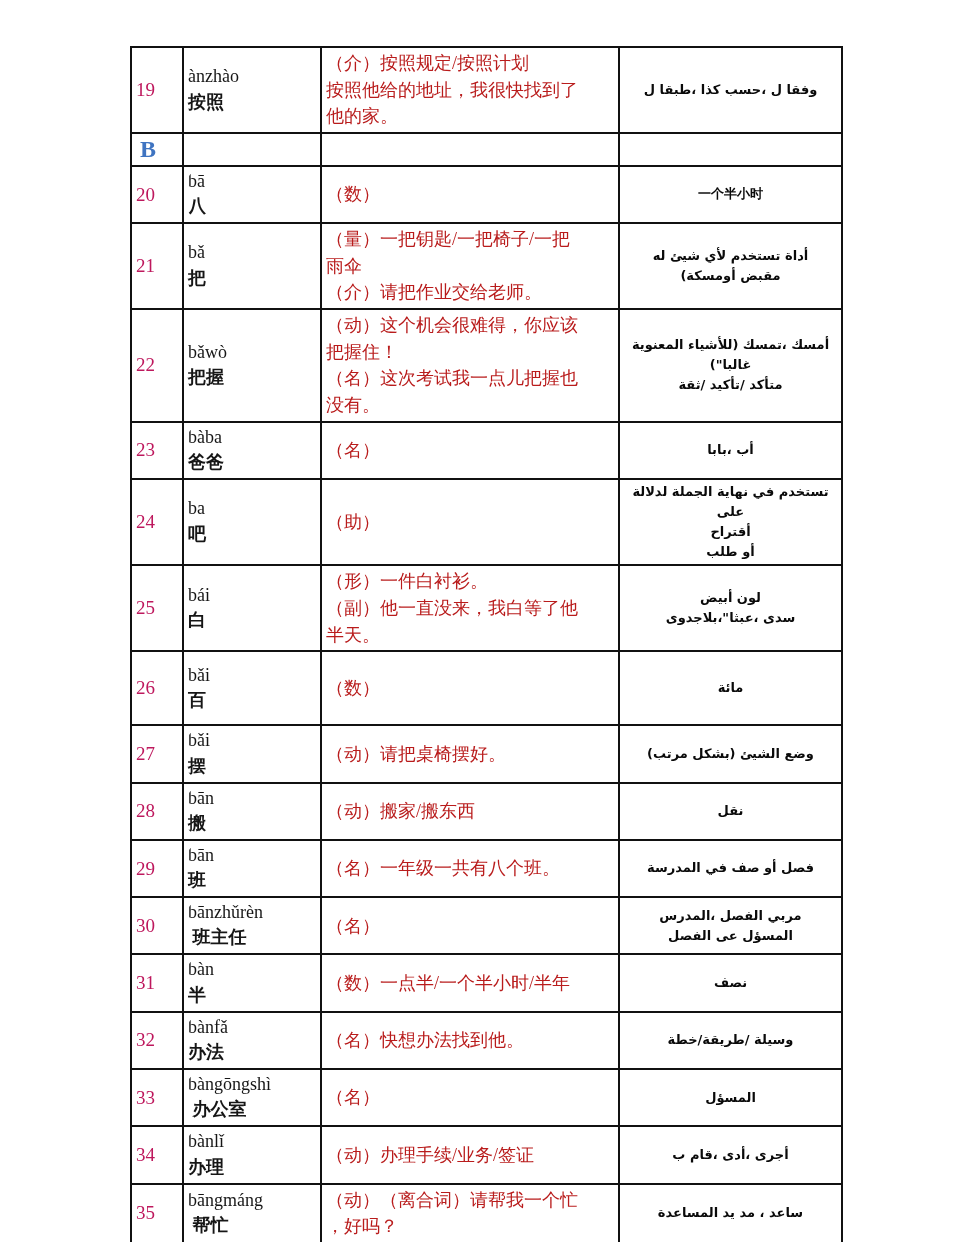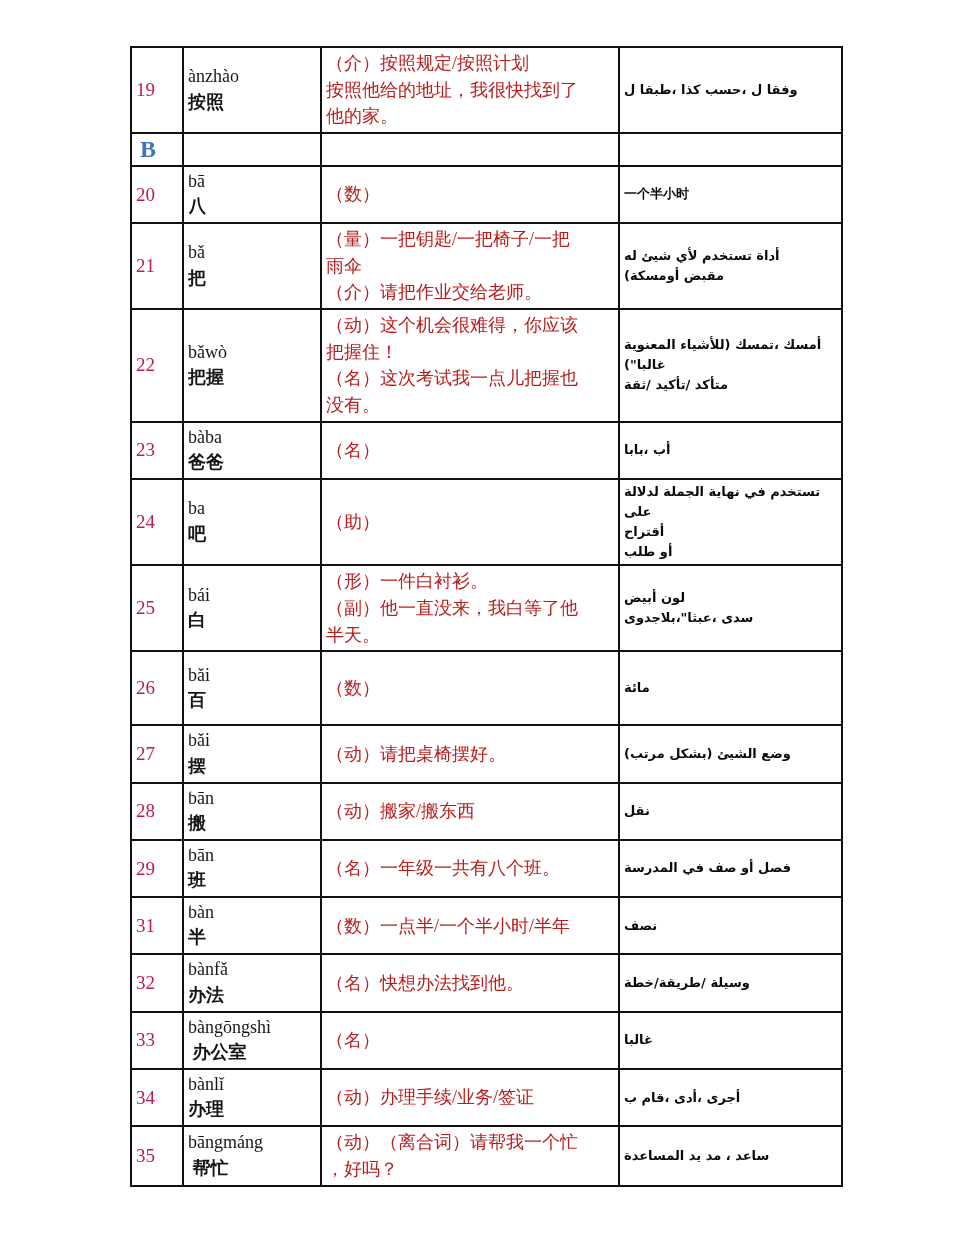--- a/index.html
+++ b/index.html
@@ -67,21 +67,21 @@
   td.def {
     width: 288px;
     color: #b91c1c;
     font-size: 18px;
     line-height: 1.48;
     white-space: pre-line;
     padding-left: 7px;
   }
   td.ar {
     width: 213px;
-    text-align: left;
+    text-align: center;
     color: #0a0a0a;
     font-weight: bold;
     font-size: 13px;
     line-height: 1.55;
     white-space: pre-line;
     font-family: "DejaVu Sans", sans-serif;
     padding-right: 6px;
   }
 </style>
 </head>
@@ -204,20 +204,30 @@
       </tr>
       <tr style="height:56px">
         <td class="num">29</td>
         <td class="py">
           <div class="pinyin">bān</div>
           <div class="hanzi">班</div>
         </td>
         <td class="def">（名）一年级一共有八个班。</td>
         <td class="ar" dir="rtl">فصل أو صف في المدرسة</td>
       </tr>
+      <tr style="height:55px">
+        <td class="num">30</td>
+        <td class="py">
+          <div class="pinyin">bānzhǔrèn</div>
+          <div class="hanzi"> 班主任</div>
+        </td>
+        <td class="def">（名）</td>
+        <td class="ar" dir="rtl">مربي الفصل ،المدرس
+المسؤل عى الفصل</td>
+      </tr>
       <tr style="height:50px">
         <td class="num">31</td>
         <td class="py">
           <div class="pinyin">bàn</div>
           <div class="hanzi">半</div>
         </td>
         <td class="def">（数）一点半/一个半小时/半年</td>
         <td class="ar" dir="rtl">نصف</td>
       </tr>
       <tr style="height:44px">
@@ -229,21 +239,21 @@
         <td class="def">（名）快想办法找到他。</td>
         <td class="ar" dir="rtl">وسيلة /طريقة/خطة</td>
       </tr>
       <tr style="height:55px">
         <td class="num">33</td>
         <td class="py">
           <div class="pinyin">bàngōngshì</div>
           <div class="hanzi"> 办公室</div>
         </td>
         <td class="def">（名）</td>
-        <td class="ar" dir="rtl">غالبا</td>
+        <td class="ar" dir="rtl">المسؤل</td>
       </tr>
       <tr style="height:55px">
         <td class="num">34</td>
         <td class="py">
           <div class="pinyin">bànlǐ</div>
           <div class="hanzi">办理</div>
         </td>
         <td class="def">（动）办理手续/业务/签证</td>
         <td class="ar" dir="rtl">أجرى ،أدى ،قام ب</td>
       </tr>

